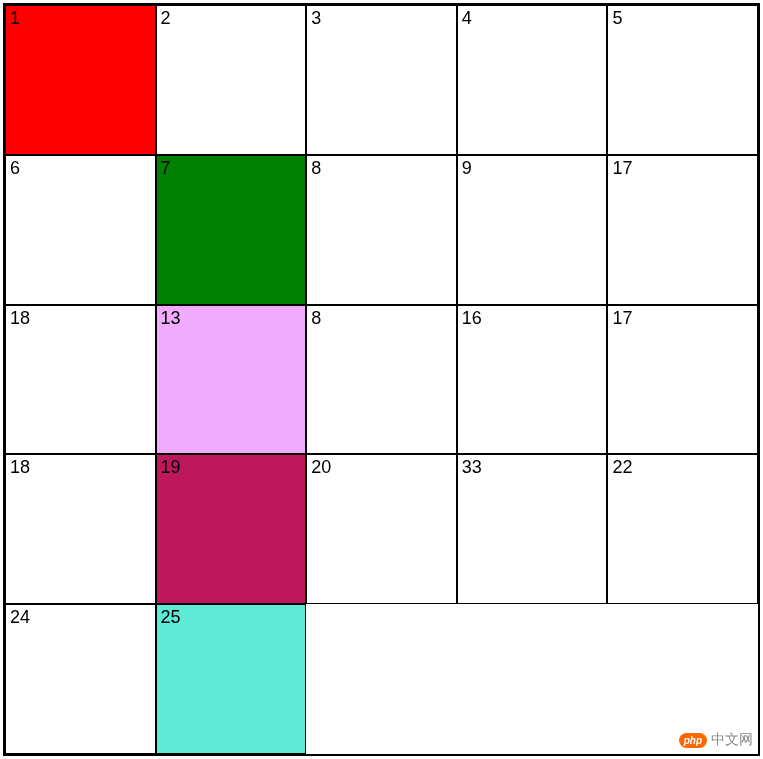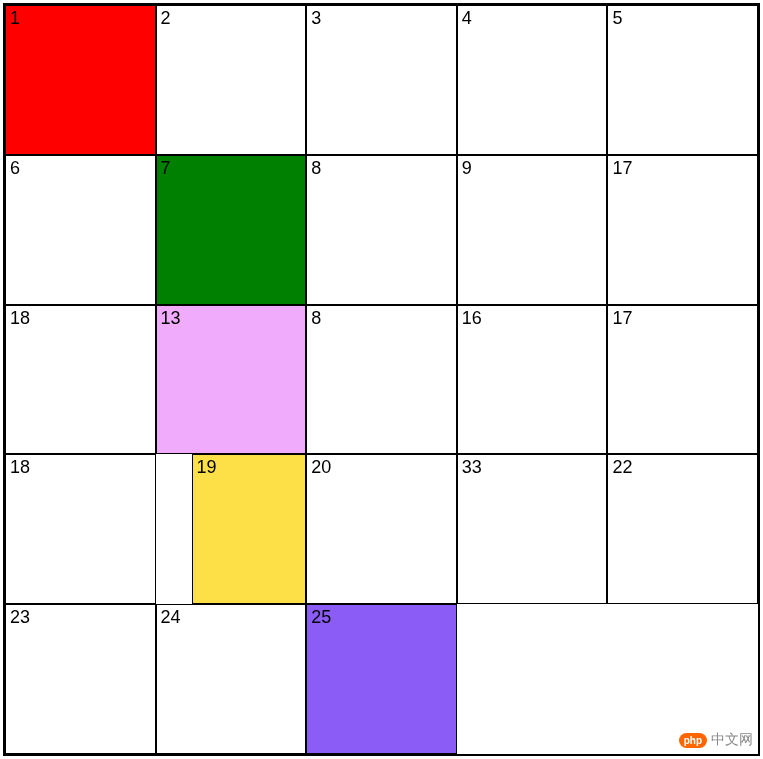--- a/index.html
+++ b/index.html
@@ -36,20 +36,21 @@
       align-items: center;
       gap: 4px;
     }
     .watermark-logo {
       background: #ff6600;
       color: white;
       font-size: 10px;
       font-weight: bold;
       padding: 2px 5px;
       border-radius: 8px;
+      font-style: italic;
     }
   </style>
 </head>
 <body>
 
 <div class="grid">
     <div class="cell" style="background-color: rgb(255, 0, 0);">1</div>
     <div class="cell">2</div>
     <div class="cell">3</div>
     <div class="cell">4</div>
@@ -58,25 +59,24 @@
     <div class="cell" style="background-color: rgb(0, 128, 0);">7</div>
     <div class="cell">8</div>
     <div class="cell">9</div>
     <div class="cell">17</div>
     <div class="cell">18</div>
     <div class="cell" style="background-color: #f0abfc;">13</div>
     <div class="cell">8</div>
     <div class="cell">16</div>
     <div class="cell">17</div>
     <div class="cell">18</div>
-    <div class="cell" style="background-color: #fde047; margin-left: 36px;">19</div>
+    <div class="cell" style="background-color: #be185d;">19</div>
     <div class="cell">20</div>
     <div class="cell">33</div>
     <div class="cell">22</div>
-    <div class="cell">23</div>
     <div class="cell">24</div>
-    <div class="cell" style="background-color: #8b5cf6;">25</div>
+    <div class="cell" style="background-color: #5eead4;">25</div>
   </div>
 
 <div class="watermark">
   <span class="watermark-logo">php</span>
   <span>中文网</span>
 </div>
 
 </body></html>

